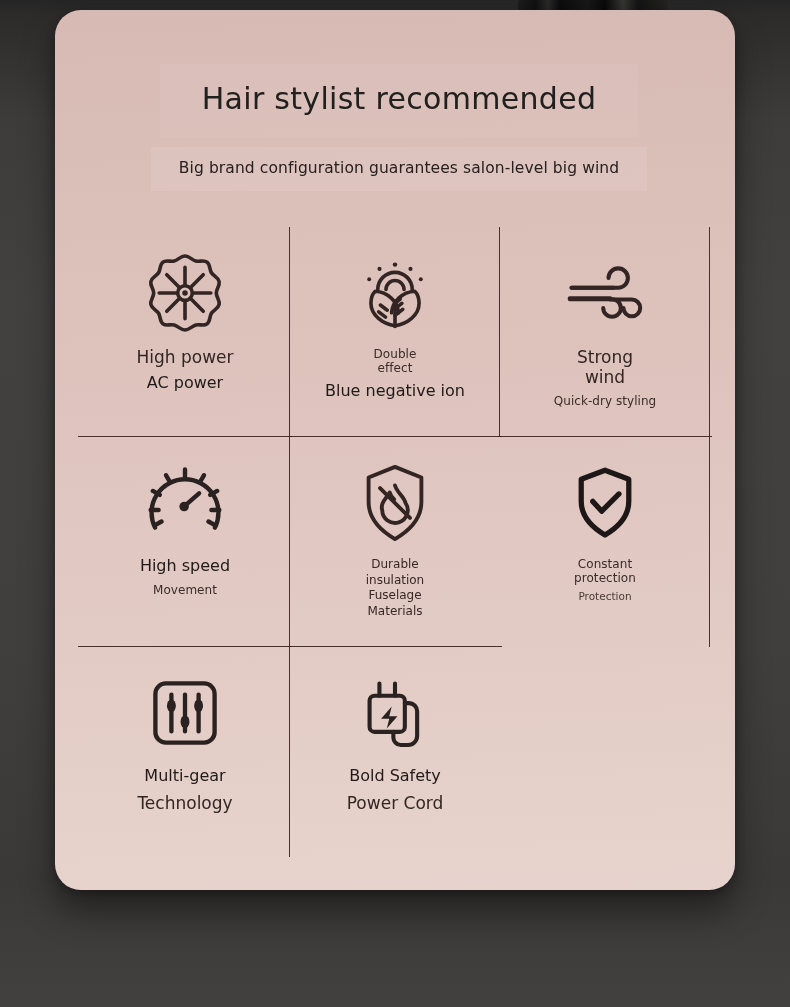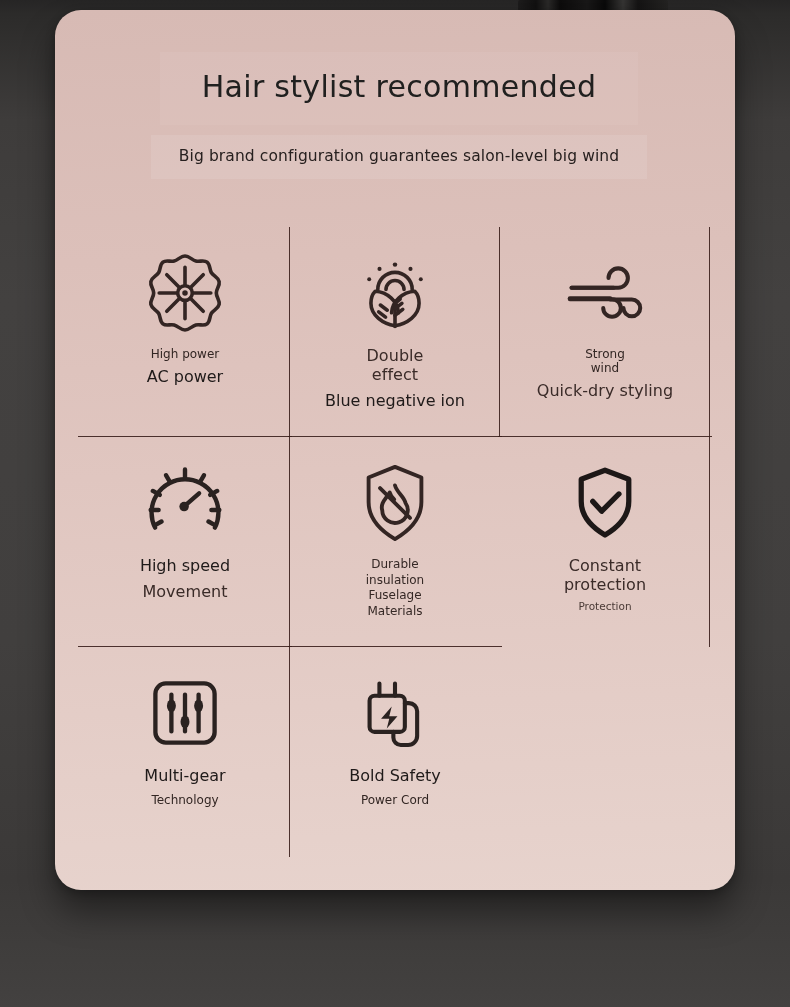--- a/index.html
+++ b/index.html
@@ -60,21 +60,21 @@
         #dcc0ba 28%,
         #e0c6c0 52%,
         #e4cdc7 78%,
         #e7d3cd 100%);
     box-shadow: 0 22px 34px rgba(0,0,0,0.42), 0 3px 10px rgba(0,0,0,0.25);
     overflow: hidden;
   }
 
   
   #header-block {
-    padding-top: 42px;
+    padding-top: 54px;
     text-align: center;
     margin-left: 8px;
   }
 
   #title {
     display: inline-block;
     font-size: 30px;
     font-weight: 400;
     color: #20201f;
     letter-spacing: 0.3px;
@@ -151,26 +151,26 @@
   }
   .icon svg { display: block; }
 
   .labels {
     margin-top: 6px;
     text-align: center;
     line-height: 1.18;
   }
 
   .lbl-small {
-    font-size: 16px;
+    font-size: 12px;
     color: #3a2b28;
     letter-spacing: 0.05px;
   }
   .lbl-mid {
-    font-size: 12px;
+    font-size: 17px;
     color: #322623;
   }
   .lbl-big {
     font-size: 16px;
     color: #1f1a19;
   }
   .lbl-xsmall {
     font-size: 10.5px;
     color: #4a3a36;
   }

